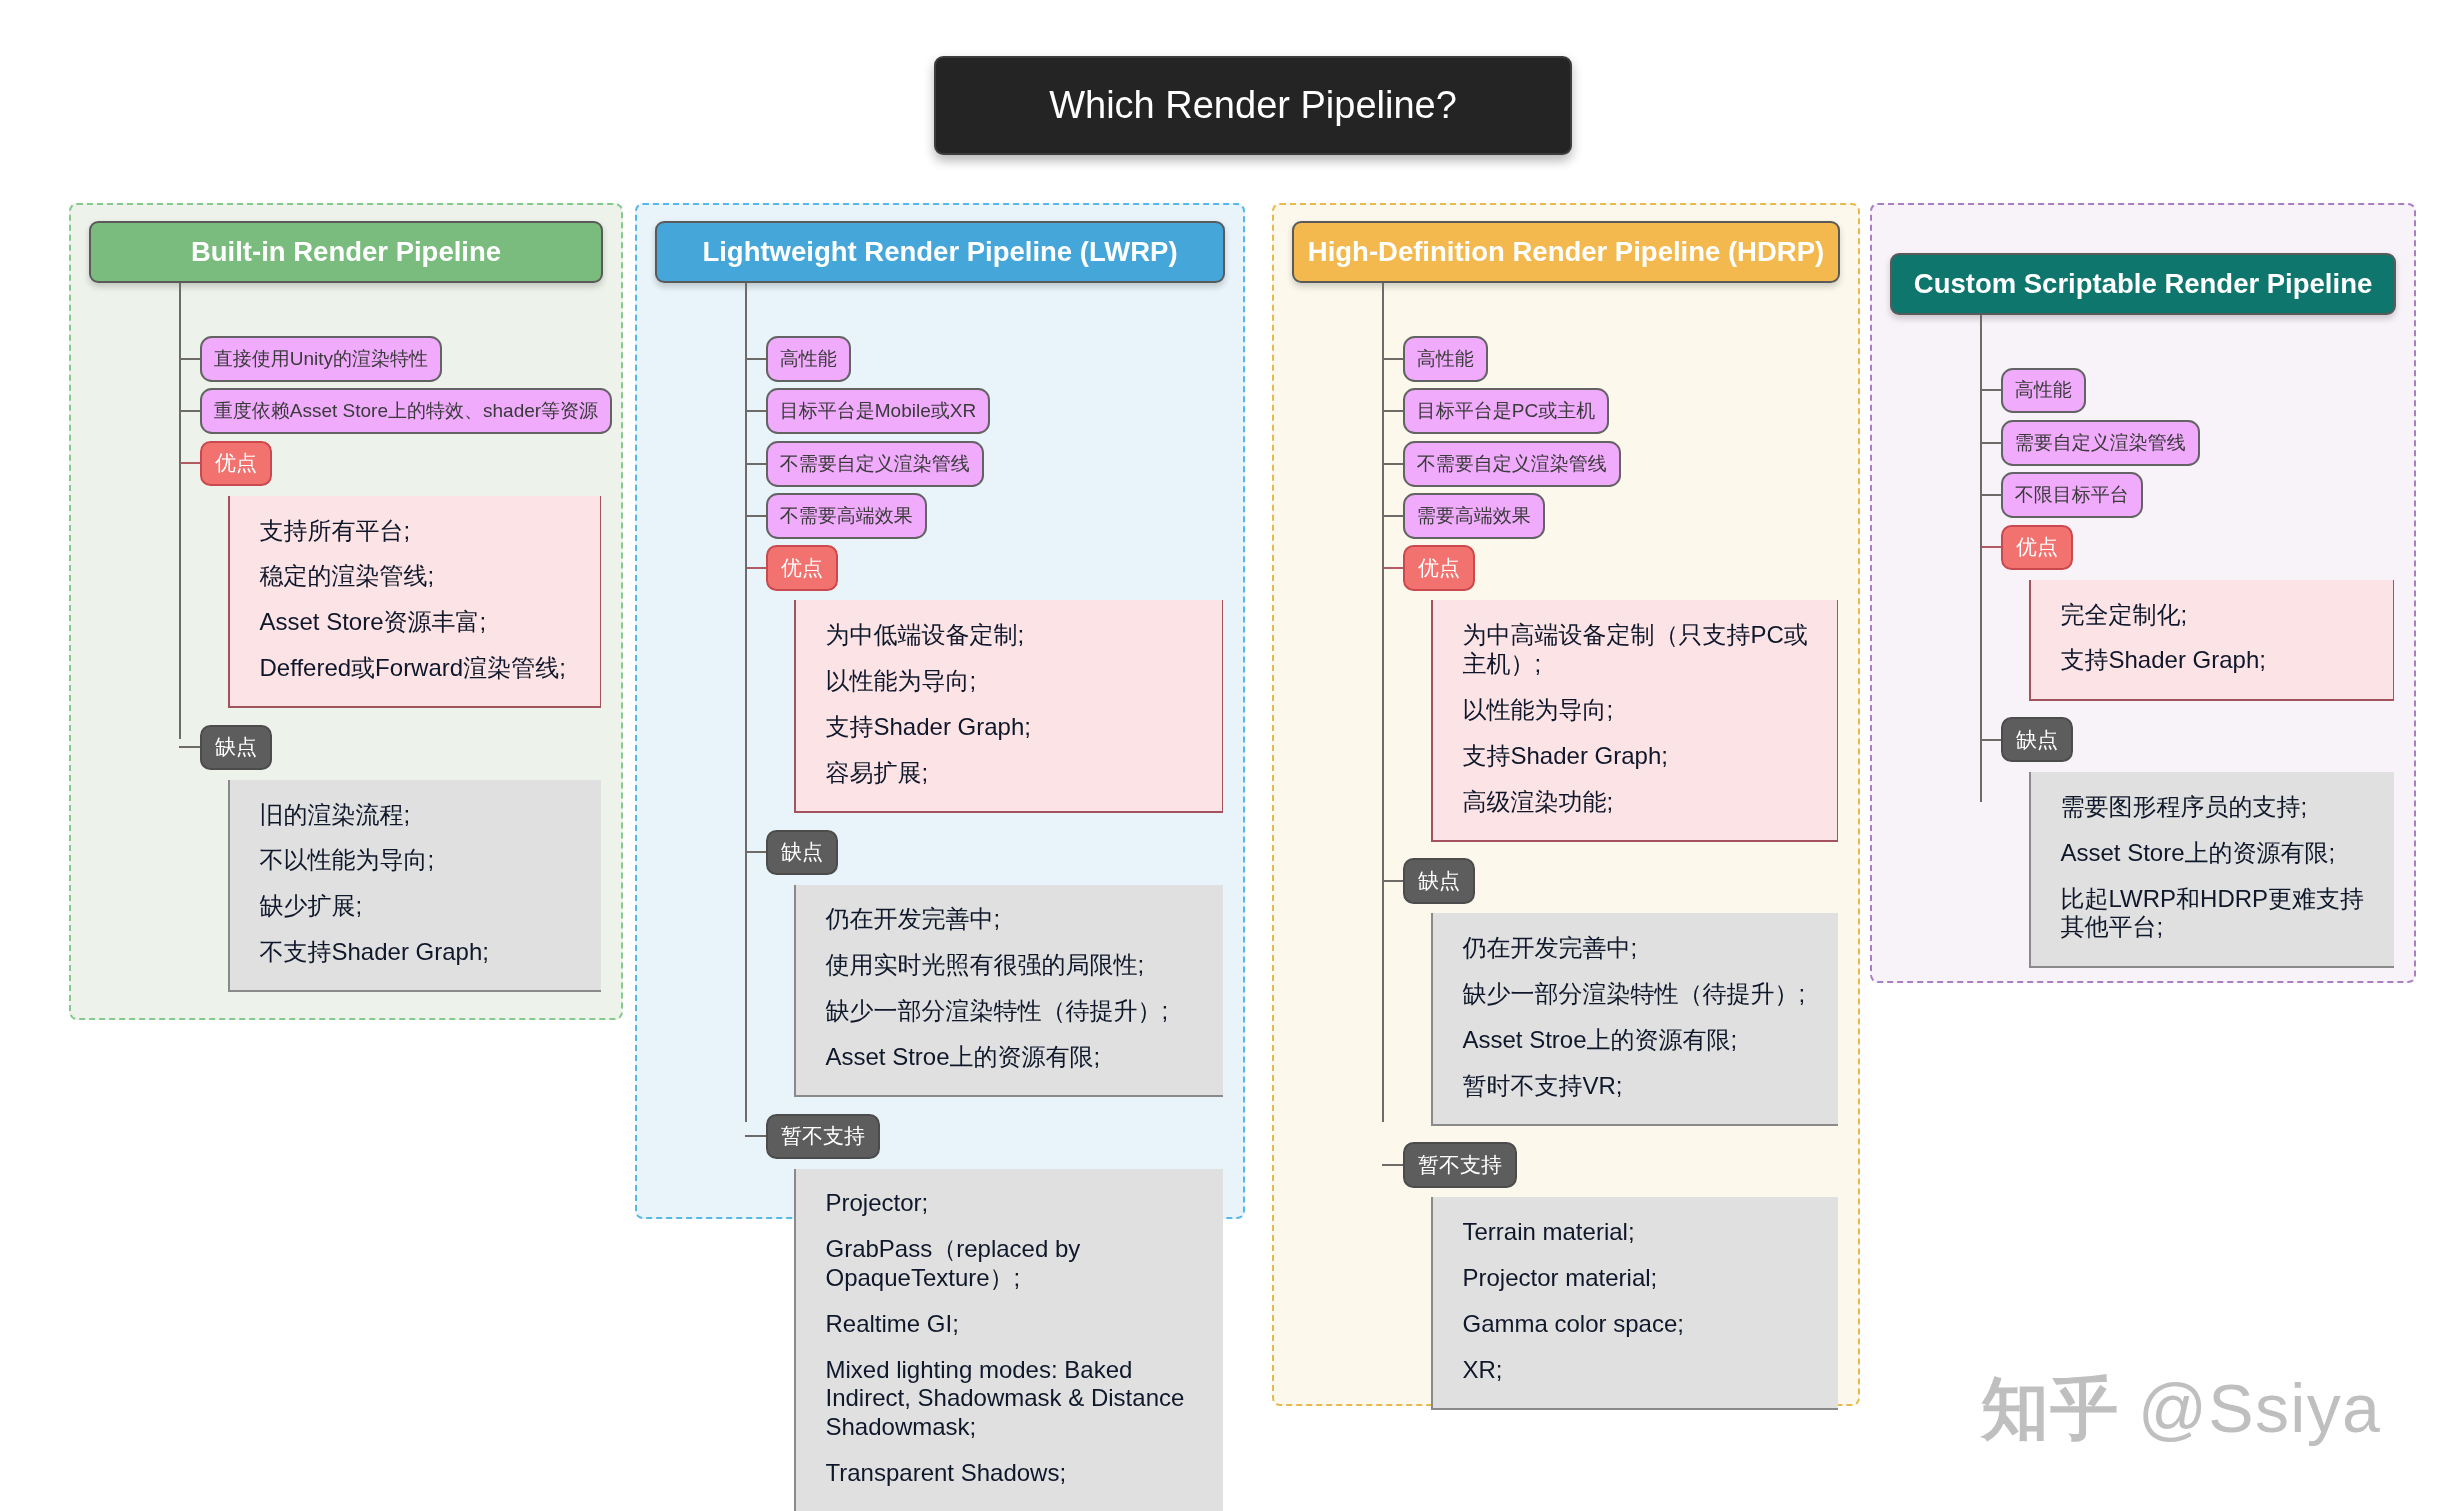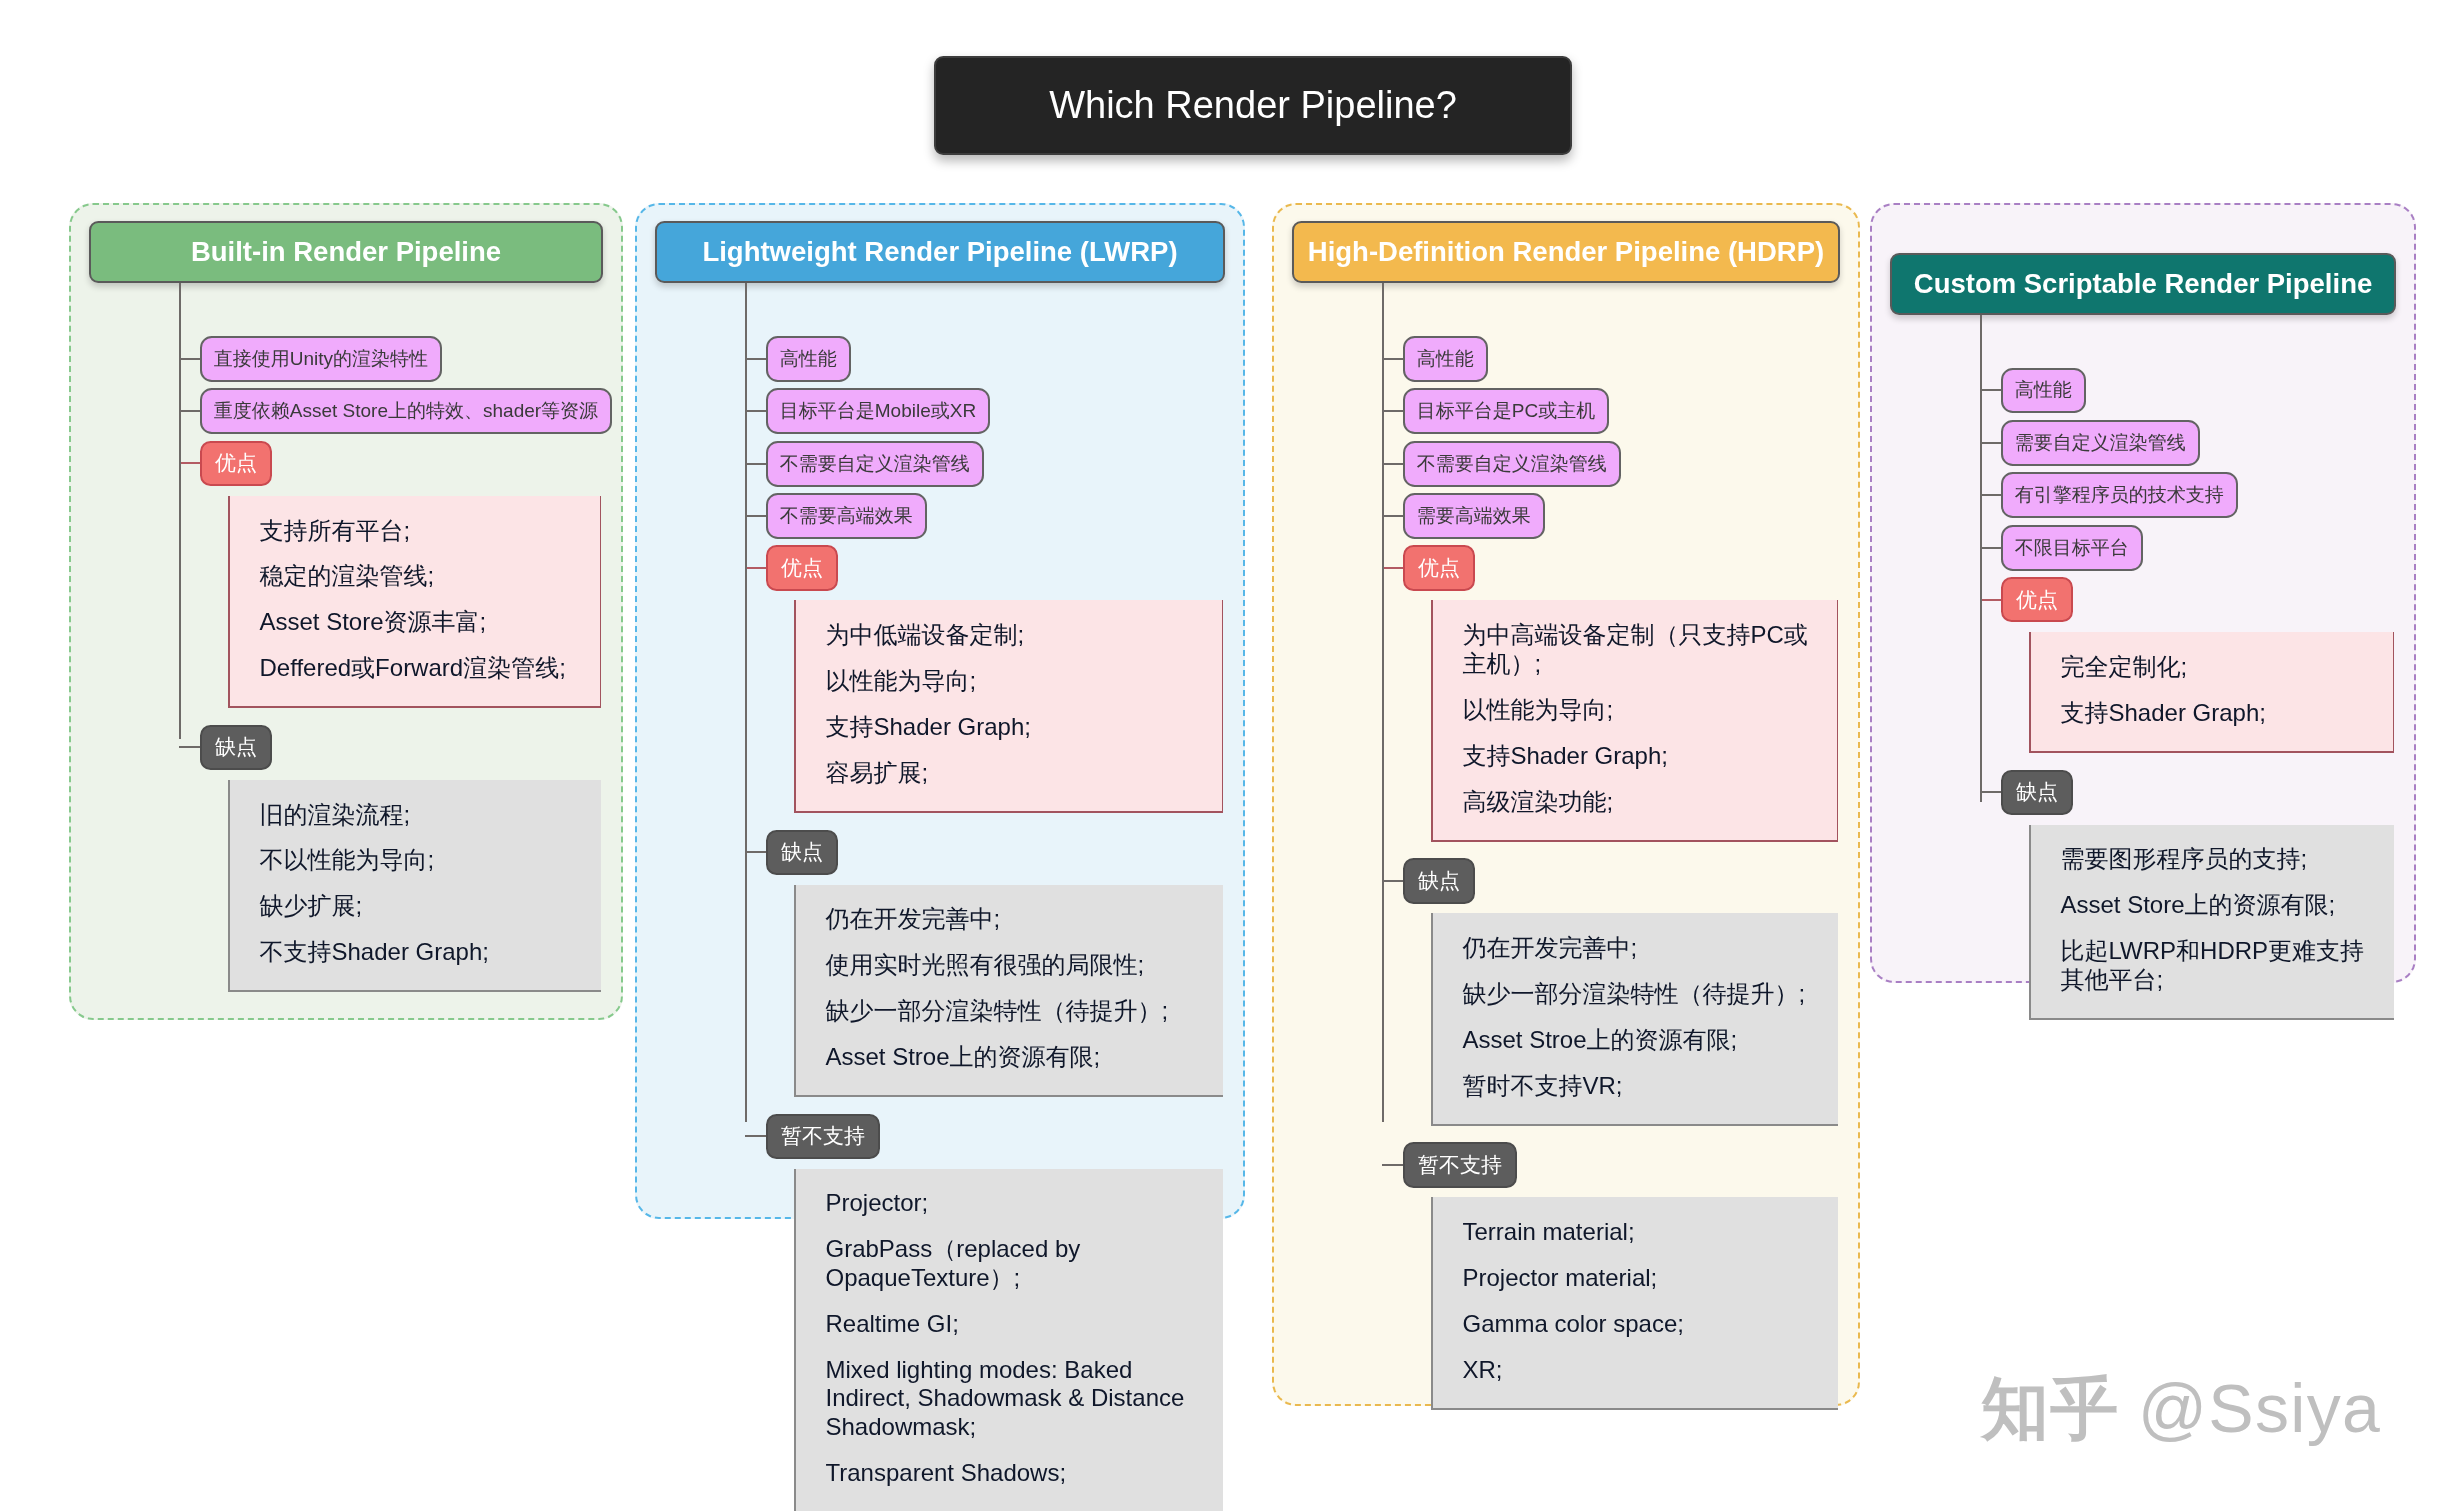--- a/index.html
+++ b/index.html
@@ -15,21 +15,21 @@
     position:absolute;left:934px;top:56px;width:634px;height:95px;
     background:var(--title-bg,#242424);border:2px solid #3c3c3c;border-radius:9.2px;
     color:#ffffff;font-size:38px;font-weight:normal;
     display:flex;align-items:center;justify-content:center;
     box-shadow:0 5.2px 10.5px rgba(0,0,0,.28);
   }
 
   
   .column{
     position:absolute;box-sizing:border-box;
-    border:2px dashed #bbb;border-radius:24px;
+    border:2px dashed #bbb;border-radius:8px;
   }
   .col-0{left:69px; top:203px;width:554px;height:817px;}
   .col-1{left:635px; top:203px;width:610px;height:1016px;}
   .col-2{left:1264px;top:203px;width:588px;height:1203px;margin-left:8px;}
   .col-3{left:1870px;top:203px;width:546px;height:780px;}
 
   .col-header{
     margin:16.4px 18.4px 0 18.4px;height:62px;border-radius:9.2px;
     border:2px solid #5a5a5a;box-sizing:border-box;
     color:#ffffff;font-size:27.5px;font-weight:bold;
@@ -249,24 +249,20 @@
     <div class="row">
           <div class="stub"></div>
           <div class="pill">高性能</div>
         </div>
         <div class="row">
           <div class="stub"></div>
           <div class="pill">需要自定义渲染管线</div>
         </div>
         <div class="row">
           <div class="stub"></div>
-          <div class="pill">有引擎程序员的技术支持</div>
-        </div>
-        <div class="row">
-          <div class="stub"></div>
           <div class="pill">不限目标平台</div>
         </div>
         <div class="row">
           <div class="stub red"></div>
           <div class="badge pros">优点</div>
         </div>
         <div class="subwrap pros">
           <div class="subbox pros">
             <p>完全定制化;</p>
             <p>支持Shader Graph;</p>

